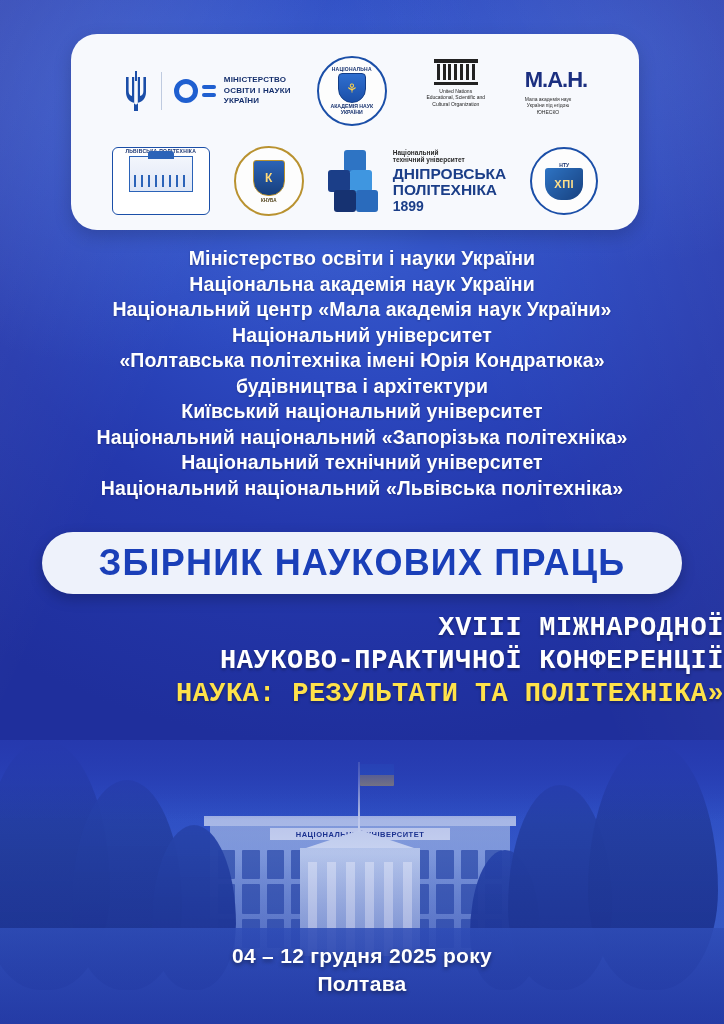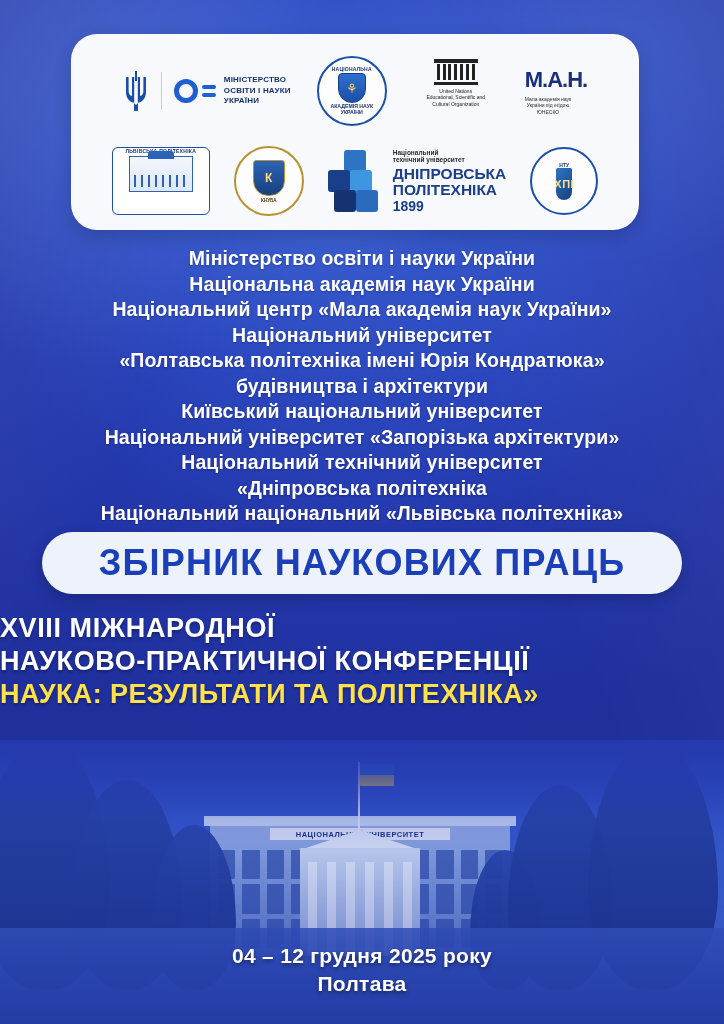--- a/index.html
+++ b/index.html
@@ -224,21 +224,21 @@
 
   .khpi {
     width: 68px; height: 68px;
     background: #fdfdfd;
     border: 2.5px solid #1b4fa8;
     color: #16316e;
     flex-direction: column;
   }
   .khpi .kh-top { font-size: 5px; font-weight: bold; }
   .khpi .kh-shield {
-    width: 16px; height: 32px;
+    width: 38px; height: 32px;
     background: linear-gradient(135deg,#2e74c4 0%, #17407e 100%);
     border-radius: 3px 3px 16px 16px;
     display: flex; align-items: center; justify-content: center;
     color: #ffe08a; font-size: 11px; font-weight: bold; letter-spacing: .5px;
   }
 
   
   .organizers {
     position: absolute;
     left: 0; right: 0;
@@ -272,23 +272,24 @@
     font-weight: bold;
     font-size: 36px;
     letter-spacing: 1.2px;
   }
 
   
   .conf {
     position: absolute;
     left: 0; right: 0;
     top: 612px;
-    text-align: left;
+    text-align: right;
     z-index: 3;
     text-shadow: 0 2px 3px rgba(0,0,0,0.3);
+    font-family: Liberation Mono, monospace;
   }
   .conf .l1, .conf .l2 {
     color: #ffffff;
     font-weight: bold;
     font-size: 27px;
     line-height: 33px;
     letter-spacing: .6px;
   }
   .conf .l3, .conf .l4 {
     color: #ffe24a;
@@ -512,23 +513,22 @@
   </div>
 
   <div class="organizers">
     <div>Міністерство освіти і науки України</div>
     <div>Національна академія наук України</div>
     <div>Національний центр «Мала академія наук України»</div>
     <div>Національний університет</div>
     <div>«Полтавська політехніка імені Юрія Кондратюка»</div>
     <div>будівництва і архітектури</div>
     <div>Київський національний університет</div>
-    <div>Національний університет «Запорізька архітектури»</div>
+    <div>Національний національний «Запорізька політехніка»</div>
     <div>Національний технічний університет</div>
-    <div>«Дніпровська політехніка</div>
     <div>Національний національний «Львівська політехніка»</div>
   </div>
 
   <div class="pill">
     <div class="pill-text">ЗБІРНИК НАУКОВИХ ПРАЦЬ</div>
   </div>
 
   <div class="conf">
     <div class="l1">XVIII МІЖНАРОДНОЇ</div>
     <div class="l2">НАУКОВО-ПРАКТИЧНОЇ КОНФЕРЕНЦІЇ</div>

